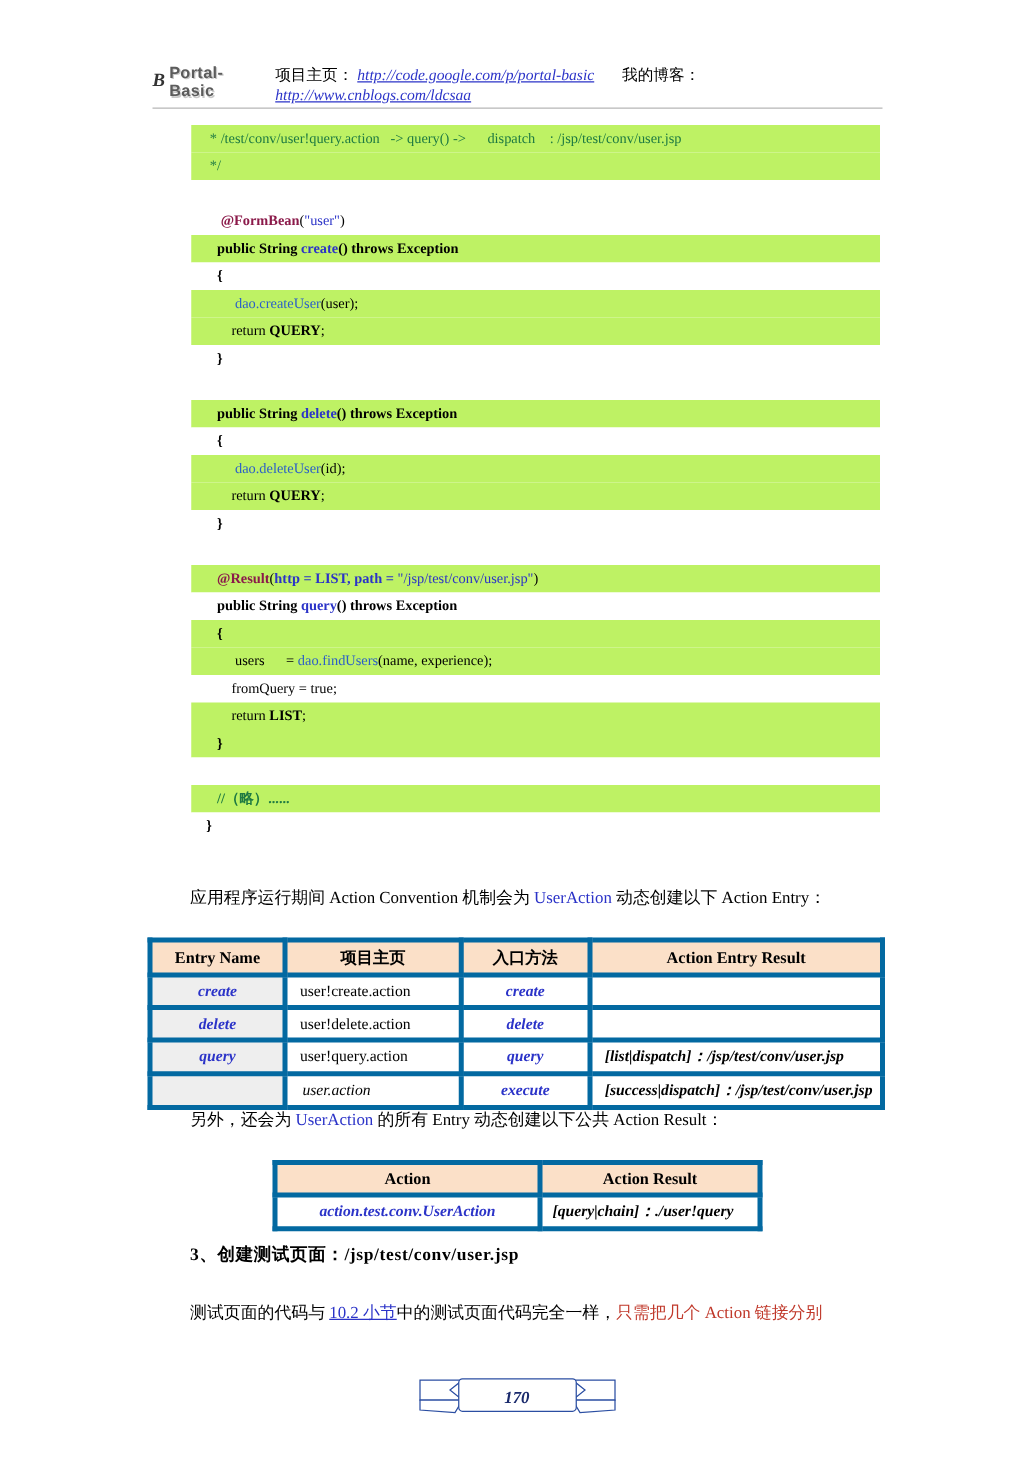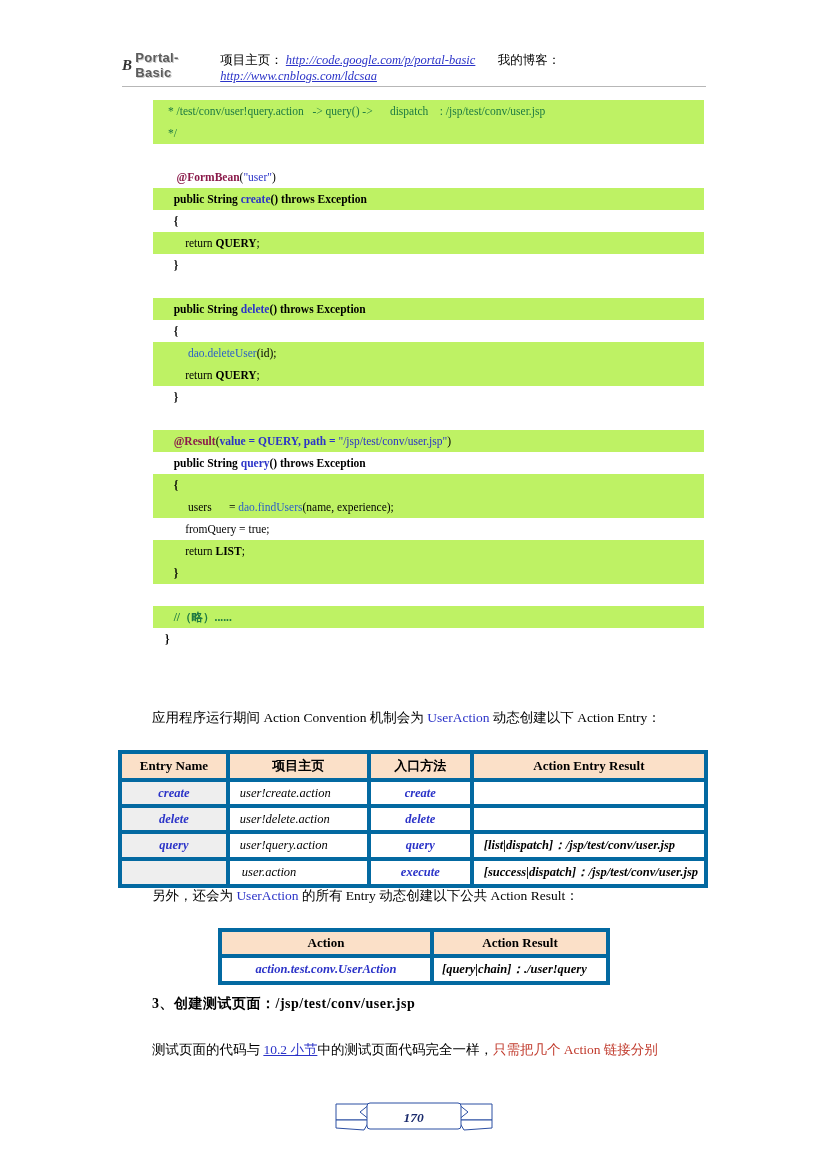--- a/index.html
+++ b/index.html
@@ -129,21 +129,20 @@
   .t1 td.key {
     background: #eeeeee;
     text-align: center;
     color: #2b33c8;
     font-weight: bold;
     font-style: italic;
   }
   .t1 td.addr {
     padding-left: 10px;
     font-size: 12.5px;
-    font-style: italic;
   }
   .t1 td.addr.it { font-style: italic; padding-left: 12px; }
   .t1 td.entry {
     text-align: center;
     color: #2b33c8;
     font-weight: bold;
     font-style: italic;
   }
   .t1 td.res {
     padding-left: 10px;
@@ -235,30 +234,31 @@
     </div>
   </div>
 
   <div class="codeblock">
     <div class="cl shade"><span class="cmt2"> * /test/conv/user!query.action   -&gt; query() -&gt;      dispatch    : /jsp/test/conv/user.jsp</span></div>
     <div class="cl shade"><span class="cmt2"> */</span></div>
     <div class="cl plain"> </div>
     <div class="cl plain">    <span class="ann">@FormBean</span>(<span class="str">"user"</span>)</div>
     <div class="cl shade">   <span class="kw">public String </span><span class="mth">create</span><span class="kw">() throws Exception</span></div>
     <div class="cl plain">   <span class="kw">{</span></div>
+    <div class="cl shade">        <span class="dao">dao.createUser</span>(user);</div>
     <div class="cl shade">       return <span class="kw">QUERY</span>;</div>
     <div class="cl plain">   <span class="kw">}</span></div>
     <div class="cl plain"> </div>
     <div class="cl shade">   <span class="kw">public String </span><span class="mth">delete</span><span class="kw">() throws Exception</span></div>
     <div class="cl plain">   <span class="kw">{</span></div>
     <div class="cl shade">        <span class="dao">dao.deleteUser</span>(id);</div>
     <div class="cl shade">       return <span class="kw">QUERY</span>;</div>
     <div class="cl plain">   <span class="kw">}</span></div>
     <div class="cl plain"> </div>
-    <div class="cl shade">   <span class="ann">@Result</span>(<span class="annblue">value = QUERY, path = </span><span class="str">"/jsp/test/conv/user.jsp"</span>)</div>
+    <div class="cl shade">   <span class="ann">@Result</span>(<span class="annblue">http = LIST, path = </span><span class="str">"/jsp/test/conv/user.jsp"</span>)</div>
     <div class="cl plain">   <span class="kw">public String </span><span class="mth">query</span><span class="kw">() throws Exception</span></div>
     <div class="cl shade">   <span class="kw">{</span></div>
     <div class="cl shade">        users      = <span class="dao">dao.findUsers</span>(name, experience);</div>
     <div class="cl plain">       fromQuery = true;</div>
     <div class="cl shade">       return <span class="kw">LIST</span>;</div>
     <div class="cl shade">   <span class="kw">}</span></div>
     <div class="cl plain"> </div>
     <div class="cl shade">   <span class="cmt">//（略）......</span></div>
     <div class="cl plain"><span class="kw">}</span></div>
   </div>

